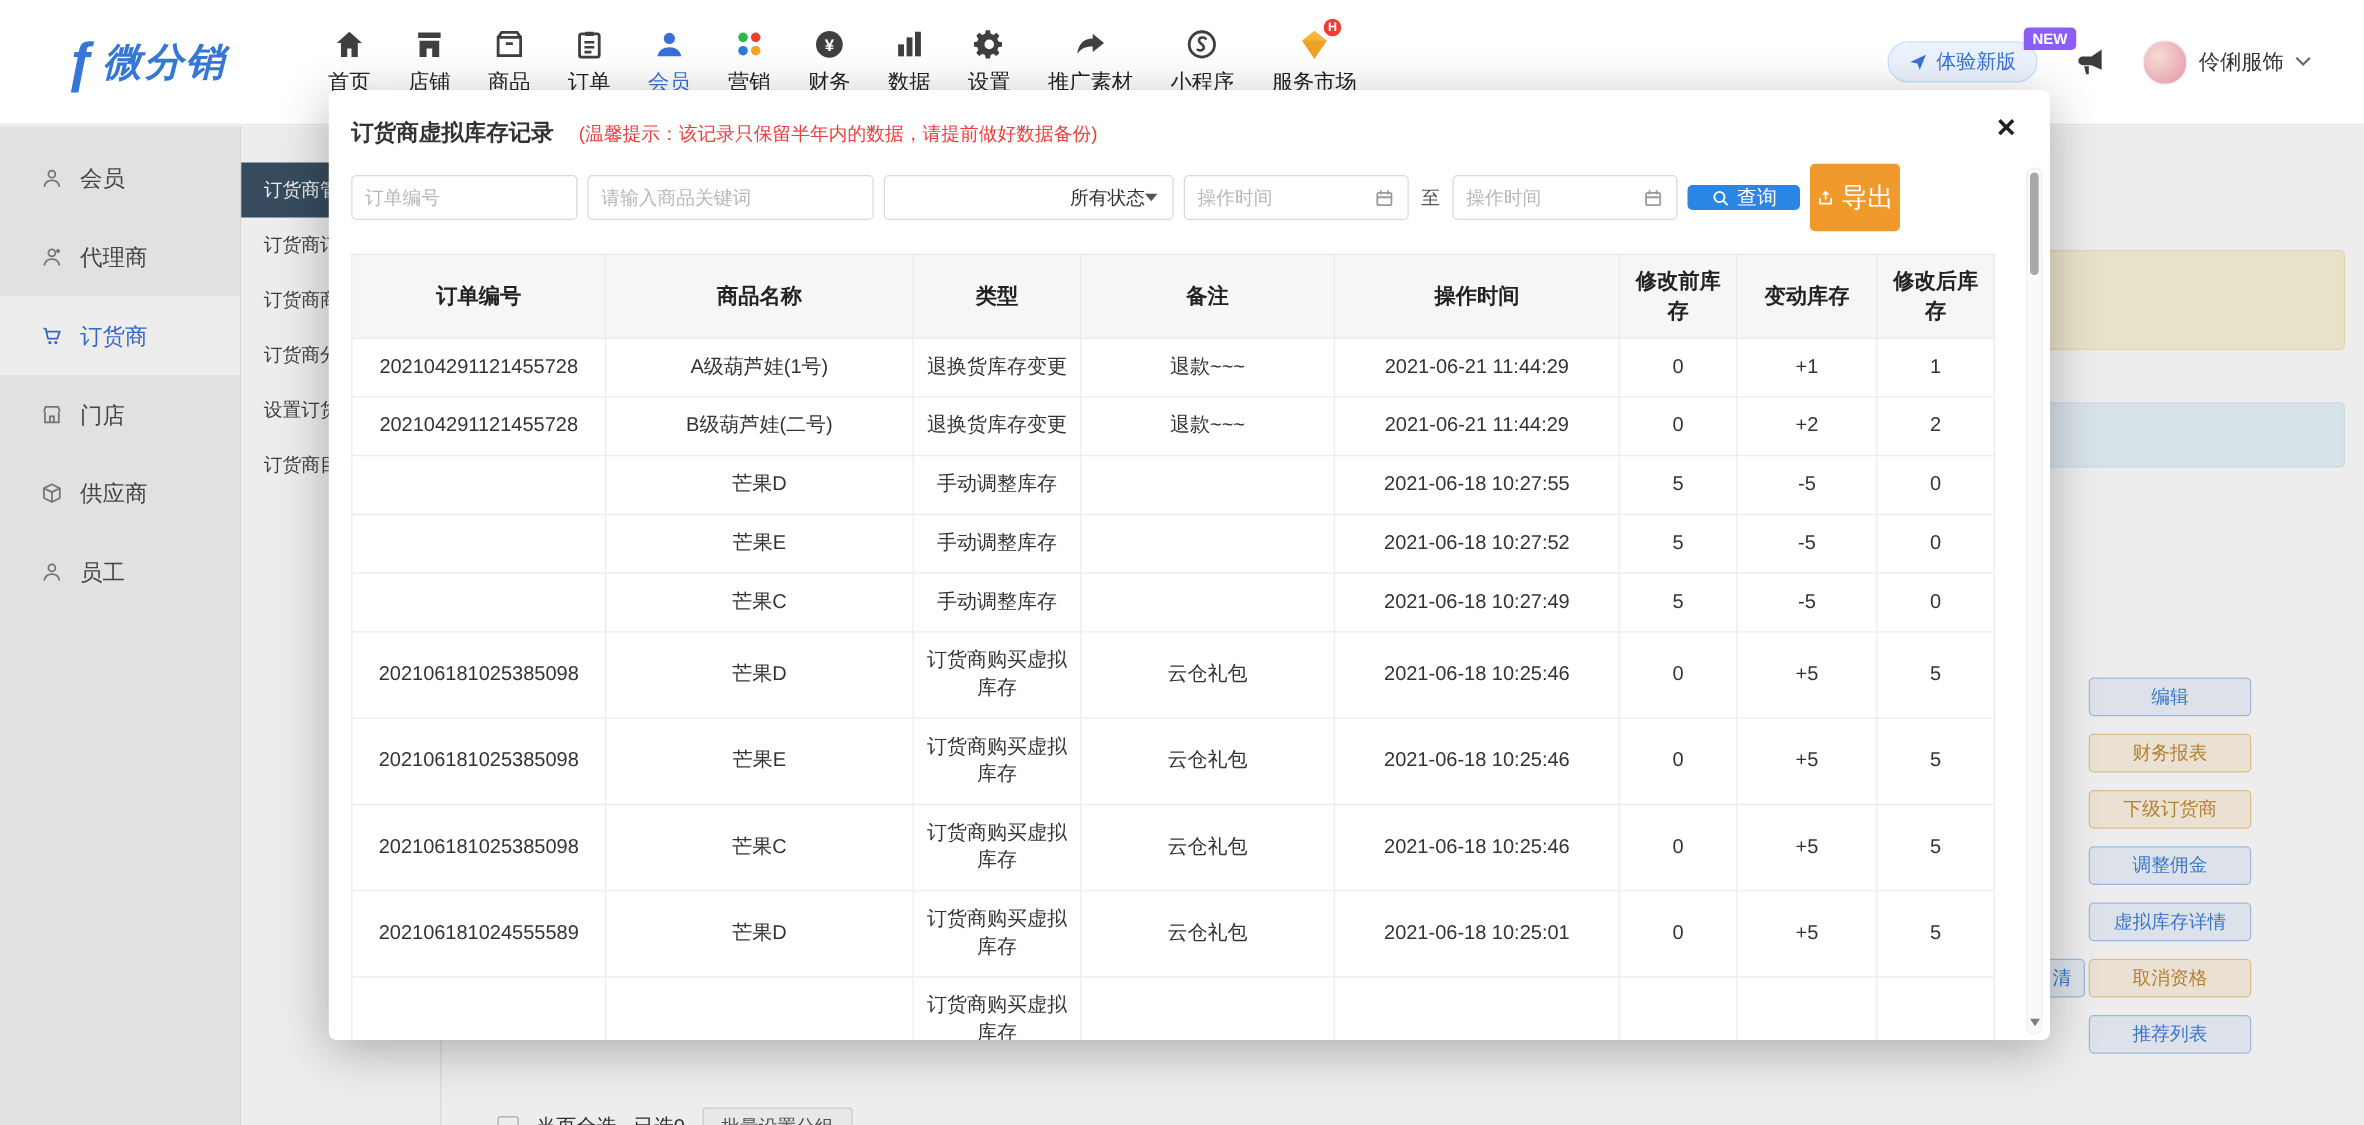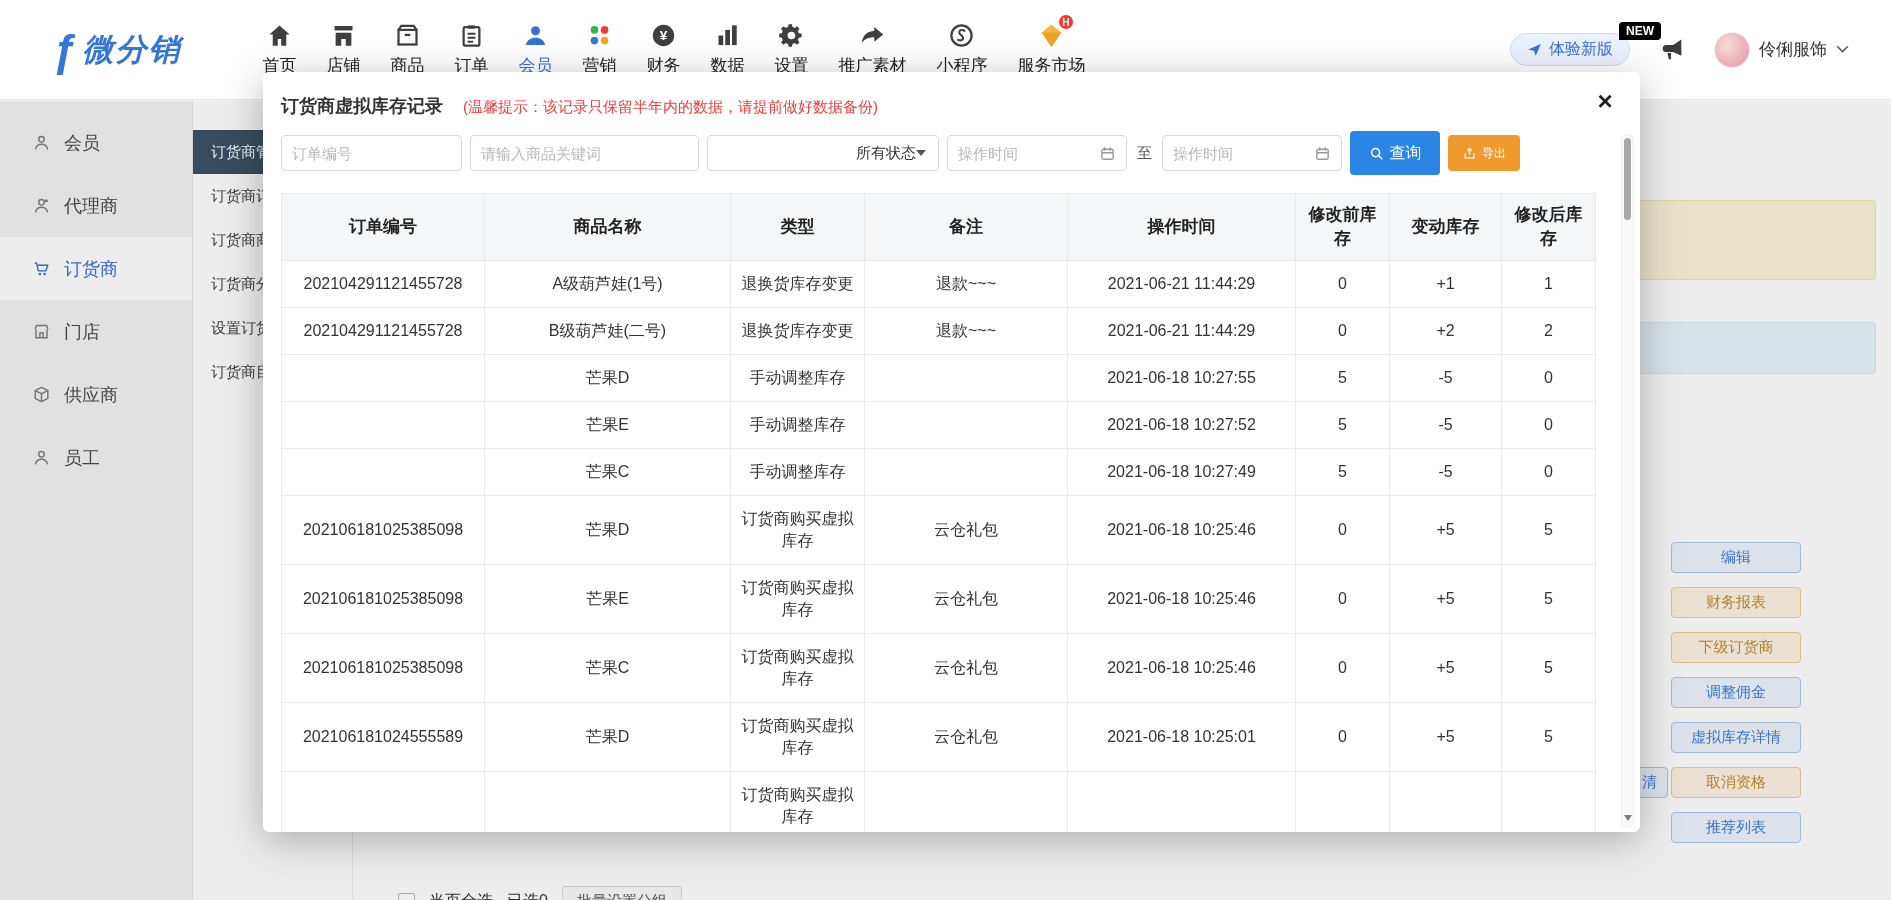--- a/index.html
+++ b/index.html
@@ -14,21 +14,21 @@
   .mainnav { display:flex; margin-left:66px; align-items:flex-start; }
   .nav-item { display:flex; flex-direction:column; align-items:center; gap:5px; padding:0 15px; cursor:pointer; }
   .nicon { width:27px; height:27px; color:#3f3f3f; position:relative; }
   .nicon svg { width:100%; height:100%; display:block; }
   .nlabel { font-size:17px; color:#222; white-space:nowrap; }
   .nav-item.active .nlabel { color:#3a6fd8; }
   .nav-item.active .nicon { color:#3a6fd8; }
   .hbadge { position:absolute; top:-7px; right:-8px; background:#f03b30; color:#fff; font-size:10px; font-weight:bold; width:14px; height:14px; border-radius:50%; display:flex; align-items:center; justify-content:center; }
   .top-right { margin-left:auto; margin-right:42px; display:flex; align-items:center; gap:28px; }
   .try-new { position:relative; background:#eaf2fd; border:1px solid #cadef8; color:#3a6fd8; border-radius:17px; height:33px; padding:0 16px; display:flex; align-items:center; gap:7px; font-size:16px; cursor:pointer; }
-  .new-badge { position:absolute; top:-12px; right:-32px; background:#000000; color:#fff; font-size:12px; font-weight:bold; padding:2px 7px; border-radius:4px 4px 4px 0; }
+  .new-badge { position:absolute; top:-12px; right:-32px; background:#8b5cf6; color:#fff; font-size:12px; font-weight:bold; padding:2px 7px; border-radius:4px 4px 4px 0; }
   .horn { width:28px; height:28px; cursor:pointer; }
   .userbox { display:flex; align-items:center; gap:9px; cursor:pointer; }
   .avatar { width:36px; height:36px; border-radius:50%; background:radial-gradient(circle at 35% 35%, #f7dcd6, #e9a9b4 70%, #d98fa0); border:1px solid #eee; }
   .uname { font-size:17px; color:#333; }
 
   
   .sidebar { position:absolute; left:0; top:101px; bottom:0; width:193px; background:#f3f3f3; border-right:1px solid #e7e7e7; z-index:2; padding-top:10px; }
   .side-item { height:63px; display:flex; align-items:center; gap:13px; padding-left:32px; font-size:18px; color:#4a4a4a; cursor:pointer; }
   .side-item .sicon { width:19px; height:19px; color:#7d7d7d; }
   .side-item .sicon svg { width:100%; height:100%; display:block; }
@@ -64,22 +64,22 @@
   .f-input::placeholder { color:#b8b8b8; }
   .w-order { width:181px; }
   .w-key { width:229px; }
   .selectbox { width:232px; height:36px; border:1px solid #d9d9d9; border-radius:4px; padding:0 12px; font-size:15px; color:#333; display:flex; align-items:center; justify-content:flex-end; cursor:pointer; background:#fff; }
   .caret { width:0; height:0; border-left:5px solid transparent; border-right:5px solid transparent; border-top:6px solid #555; }
   .datebox { width:180px; height:36px; border:1px solid #d9d9d9; border-radius:4px; padding:0 10px; display:flex; align-items:center; justify-content:space-between; background:#fff; cursor:text; }
   .datebox input { border:none; outline:none; width:120px; font-size:15px; color:#333; font-family:inherit; }
   .datebox input::placeholder { color:#b8b8b8; }
   .cal-icon { width:17px; height:17px; }
   .to-label { font-size:15px; color:#555; padding:0 2px; }
-  .btn-search { height:44px; width:90px; background:#2b85e4; color:#fff; border:none; border-radius:4px; font-size:16px; display:flex; align-items:center; justify-content:center; gap:6px; cursor:pointer; font-family:inherit; }
-  .btn-export { height:36px; width:72px; background:#f09a2e; color:#fff; border:none; border-radius:4px; font-size:12px; display:flex; align-items:center; justify-content:center; gap:5px; cursor:pointer; font-family:inherit; }
+  .btn-search { height:20px; width:90px; background:#2b85e4; color:#fff; border:none; border-radius:4px; font-size:16px; display:flex; align-items:center; justify-content:center; gap:6px; cursor:pointer; font-family:inherit; }
+  .btn-export { height:54px; width:72px; background:#f09a2e; color:#fff; border:none; border-radius:4px; font-size:21px; display:flex; align-items:center; justify-content:center; gap:5px; cursor:pointer; font-family:inherit; }
 
   .mtable { margin:18px 0 0 18px; border-collapse:collapse; table-layout:fixed; width:1314px; }
   .mtable th { background:#f5f6f8; font-size:17px; font-weight:bold; color:#222; padding:9px 6px; border:1px solid #e9e9e9; line-height:24px; text-align:center; }
   .mtable td { font-size:16px; color:#333; text-align:center; padding:12px 6px; border:1px solid #ececec; line-height:22px; background:#fff; word-break:break-all; }
   col.c1{width:203px} col.c2{width:246px} col.c3{width:134px} col.c4{width:203px}
   col.c5{width:228px} col.c6{width:94px} col.c7{width:112px} col.c8{width:94px}
 
   .mscroll { position:absolute; right:6px; top:62px; bottom:4px; width:13px; background:#fafafa; border:1px solid #eee; border-radius:7px; z-index:21; }
   .mthumb { position:absolute; top:3px; left:2px; width:7px; height:82px; background:#a8a8a8; border-radius:4px; cursor:grab; }
   .marrow { position:absolute; bottom:6px; left:2px; width:0; height:0; border-left:4px solid transparent; border-right:4px solid transparent; border-top:6px solid #7e7e7e; }

